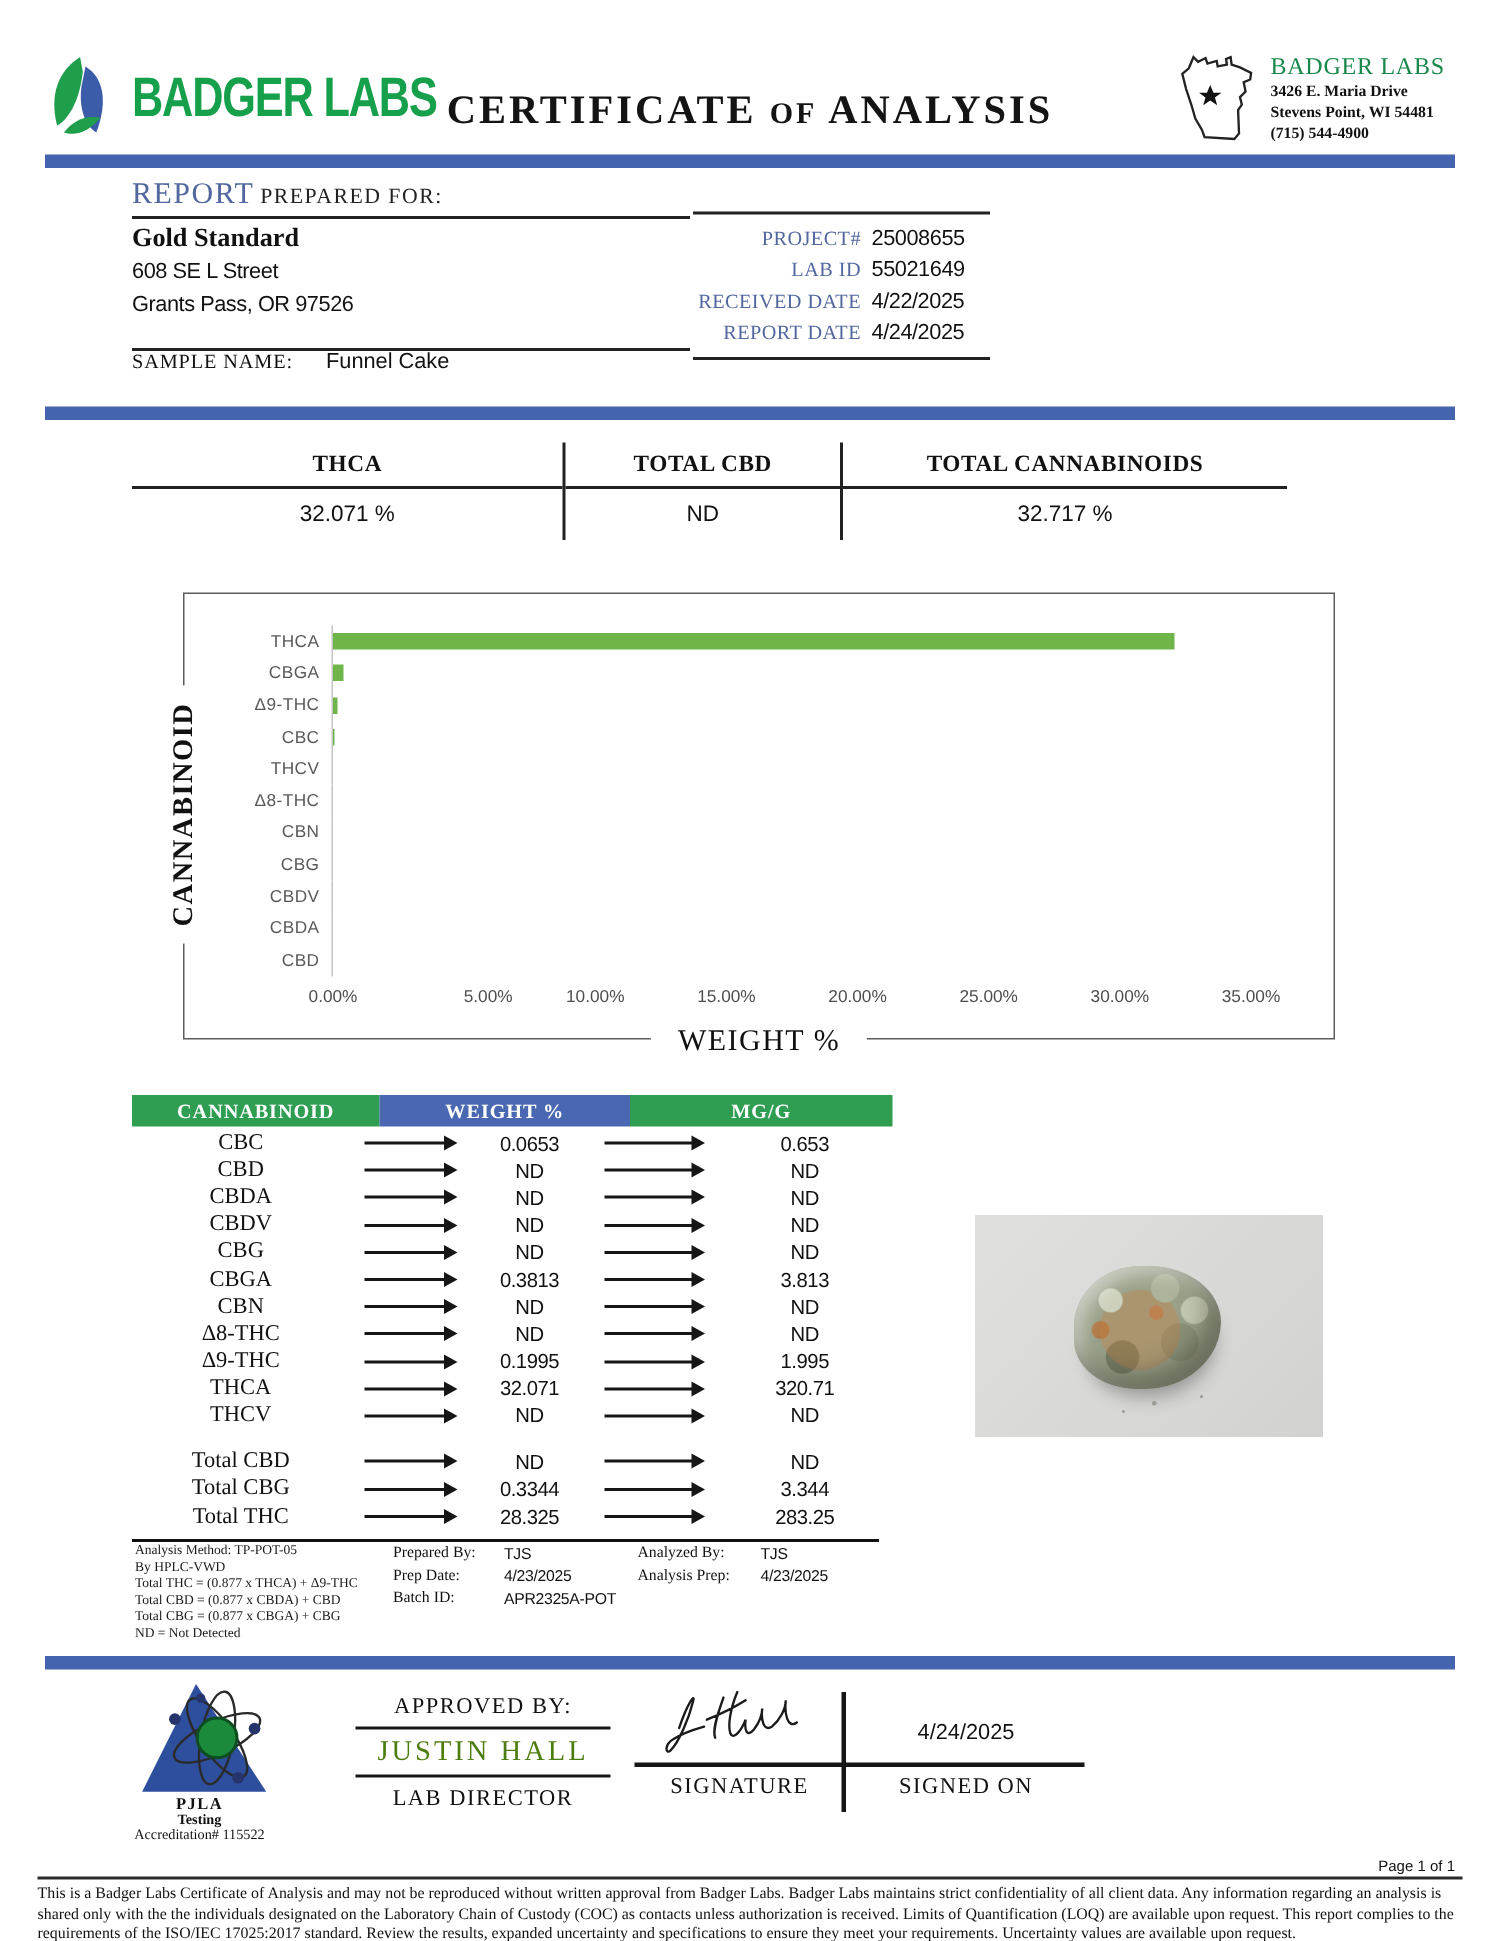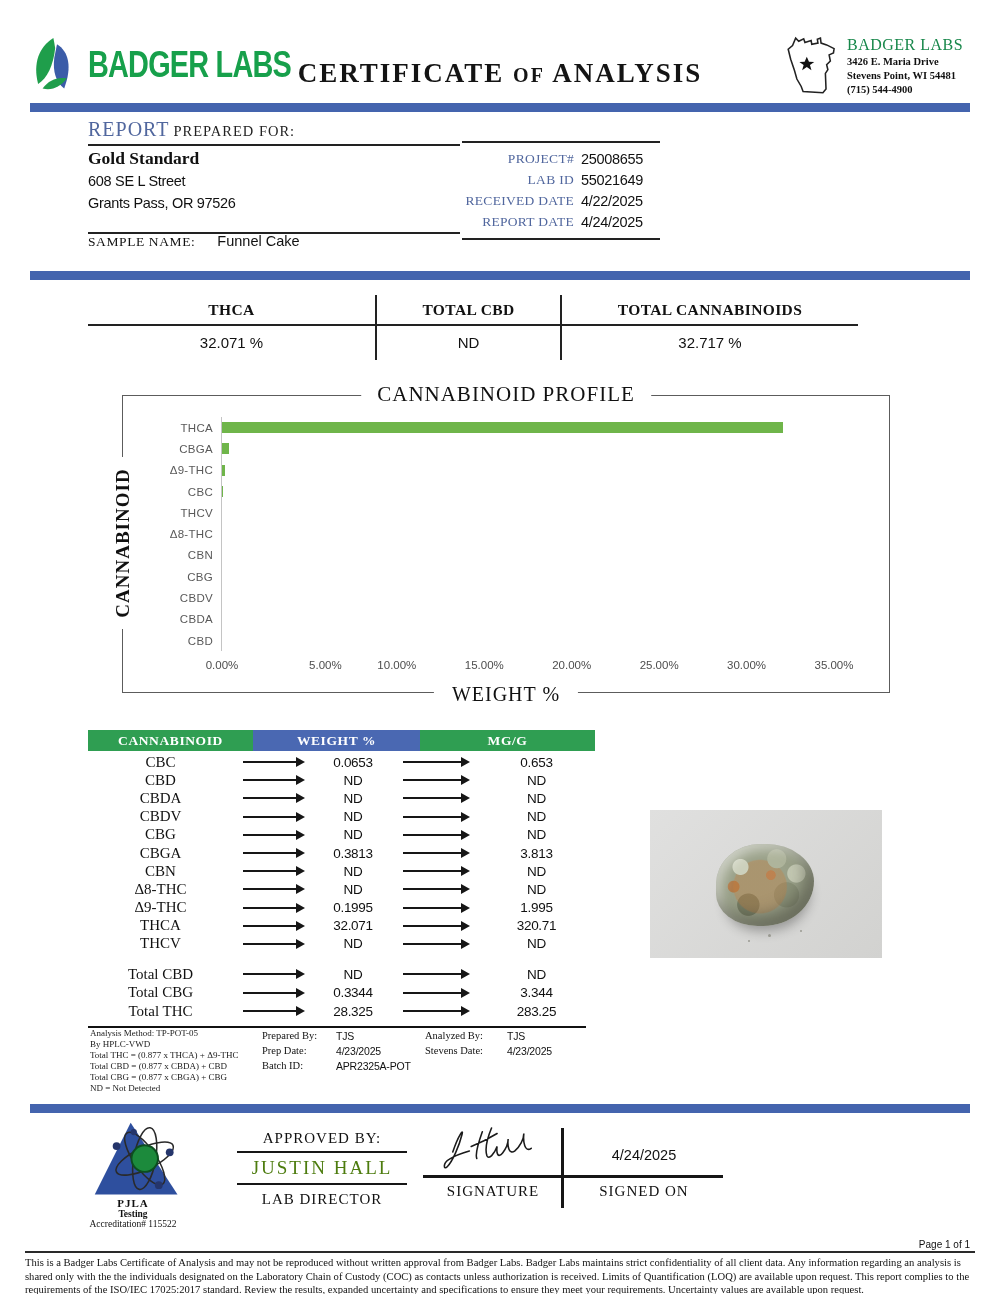--- a/index.html
+++ b/index.html
@@ -211,21 +211,20 @@
         <div class="sum-label">TOTAL CBD</div>
         <div class="sum-value">ND</div>
       </div>
       <div class="sum-col">
         <div class="sum-label">TOTAL CANNABINOIDS</div>
         <div class="sum-value">32.717 %</div>
       </div>
     </div>
 
   <div class="chart-box">
-    <div class="chart-title">CANNABINOID PROFILE</div>
     <div class="chart-ylabel">CANNABINOID</div>
     <div class="chart-rows">
         <div class="chart-row">
           <span class="chart-cat">THCA</span>
           <div class="chart-bar-area">
             <div class="chart-bar" style="width: 91.6314%; background: rgb(111, 181, 74);"></div>
           </div>
         </div>
         <div class="chart-row">
           <span class="chart-cat">CBGA</span>
@@ -440,21 +439,21 @@
           <span class="m-label">Batch ID:</span>
           <span class="m-value">APR2325A-POT</span>
         </div>
     </div>
     <div class="method-right">
       <div class="m-row">
           <span class="m-label">Analyzed By:</span>
           <span class="m-value">TJS</span>
         </div>
       <div class="m-row">
-          <span class="m-label">Stevens Date:</span>
+          <span class="m-label">Analysis Prep:</span>
           <span class="m-value">4/23/2025</span>
         </div>
     </div>
   </div>
 
   <div class="divider d3"></div>
 
   <div class="pjla">
     <svg viewBox="0 0 130 105">
       <polygon points="16,98 62,6 122,98" fill="#2e4f9e"></polygon>

